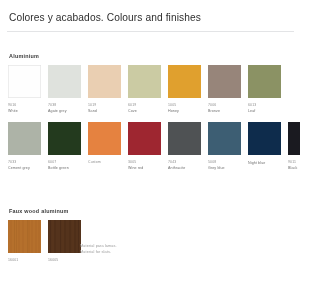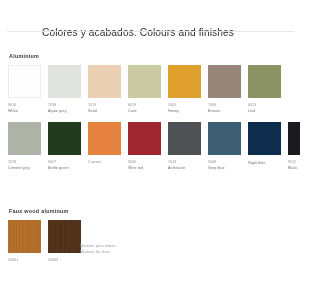--- a/index.html
+++ b/index.html
@@ -18,27 +18,26 @@
   .page {
     position: absolute;
     inset: 0;
     background: #ffffff;
   }
 
   
   .doc-title {
     position: absolute;
     left: 9px;
-    top: 27px;
+    top: 12px;
     font-size: 10.2px;
     font-weight: 400;
     letter-spacing: 0.1px;
     color: #2f2f2f;
     white-space: nowrap;
-    margin-left: 33px;
   }
   .title-divider {
     position: absolute;
     left: 7px;
     top: 31px;
     width: 287px;
     height: 1px;
     background: #e3e4e6;
   }
 

